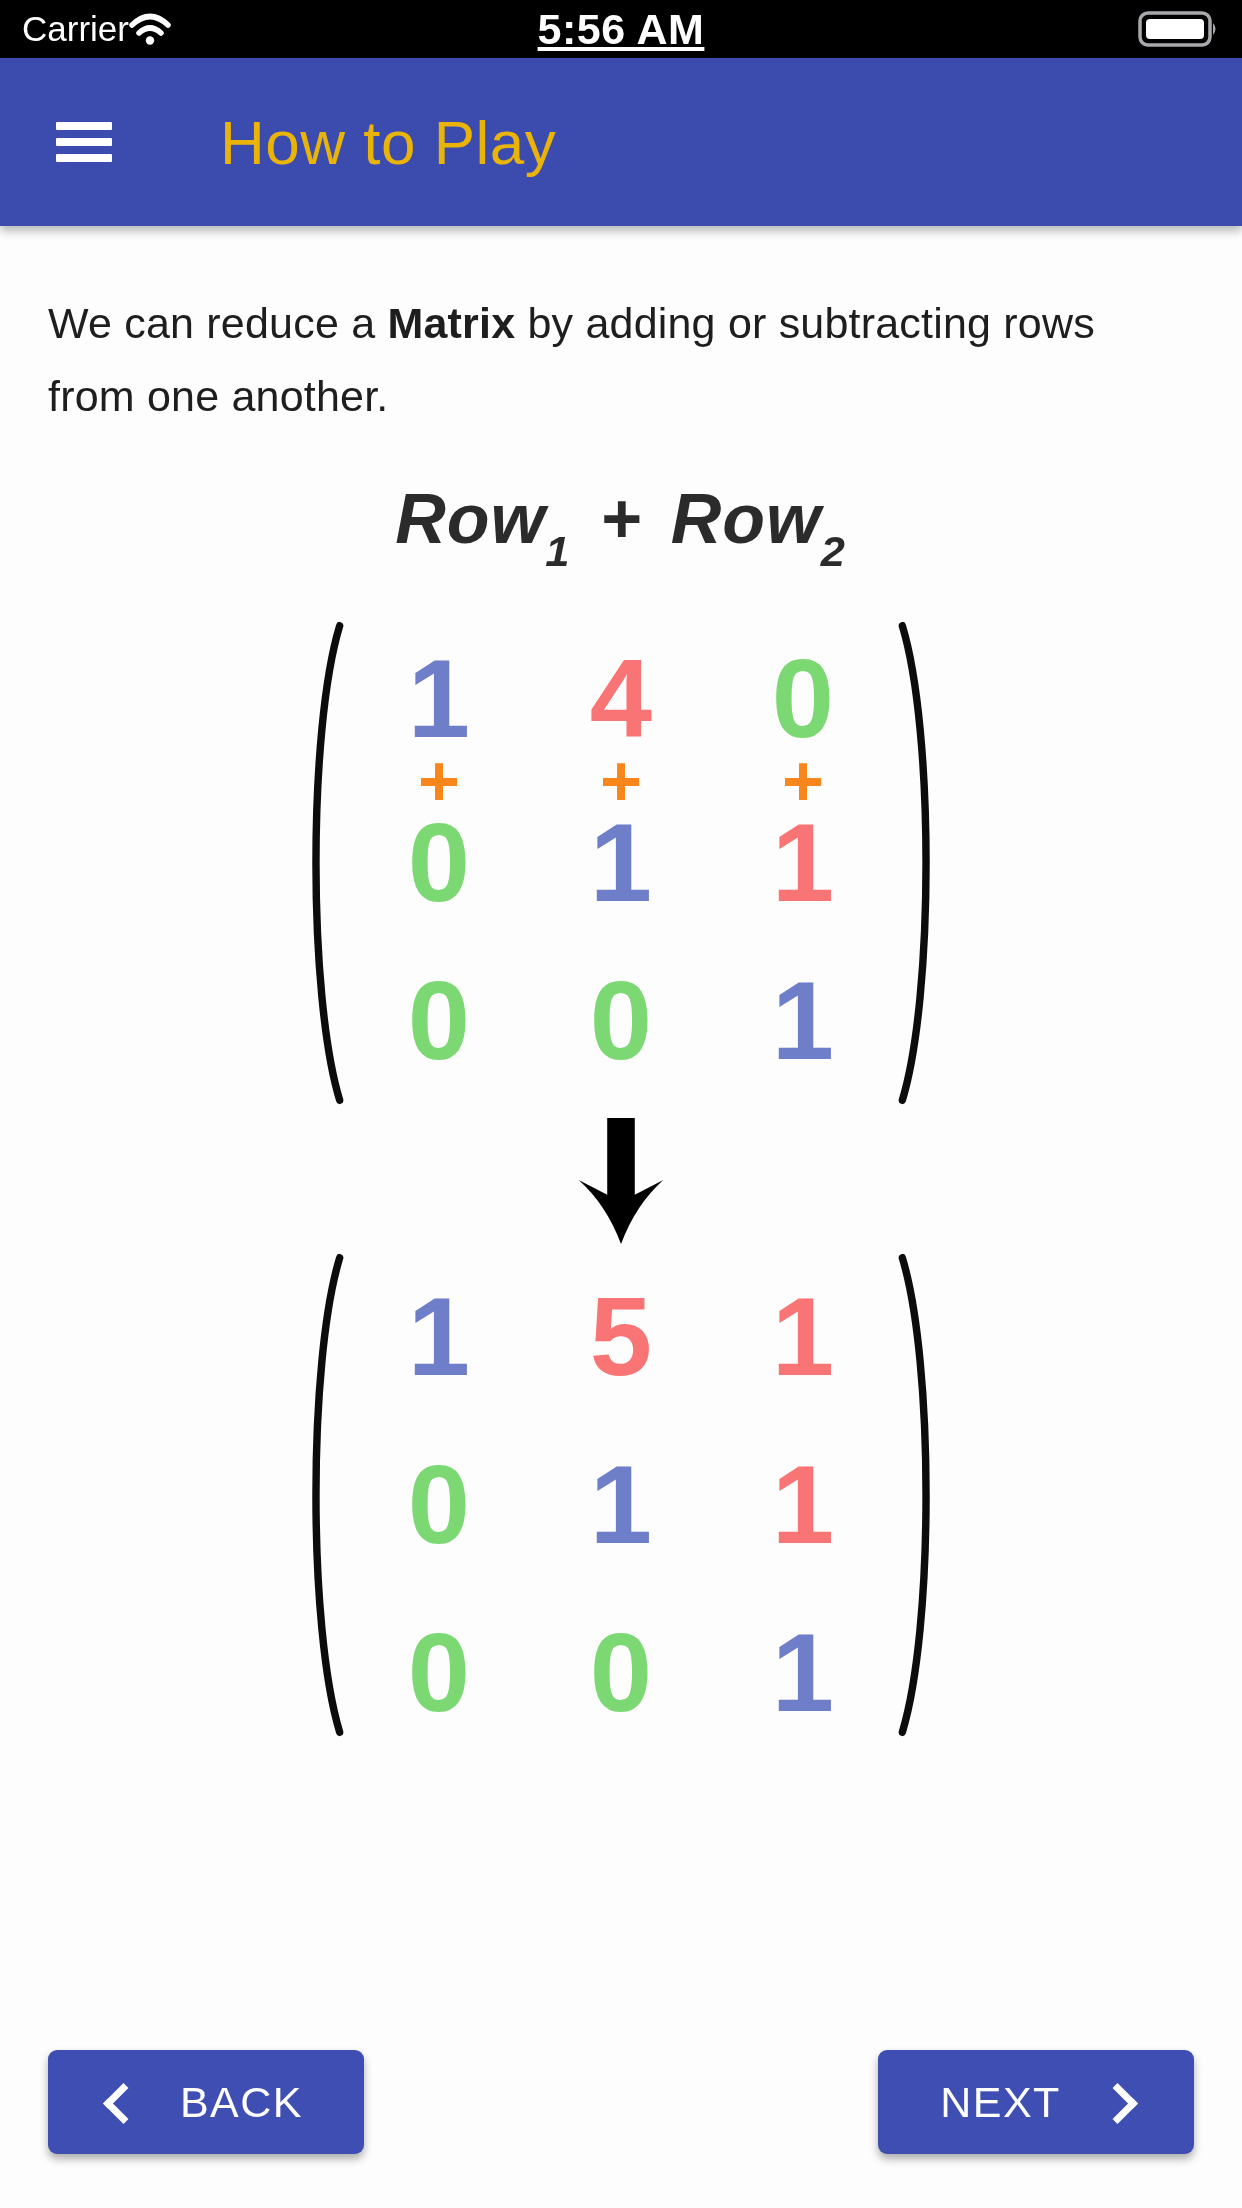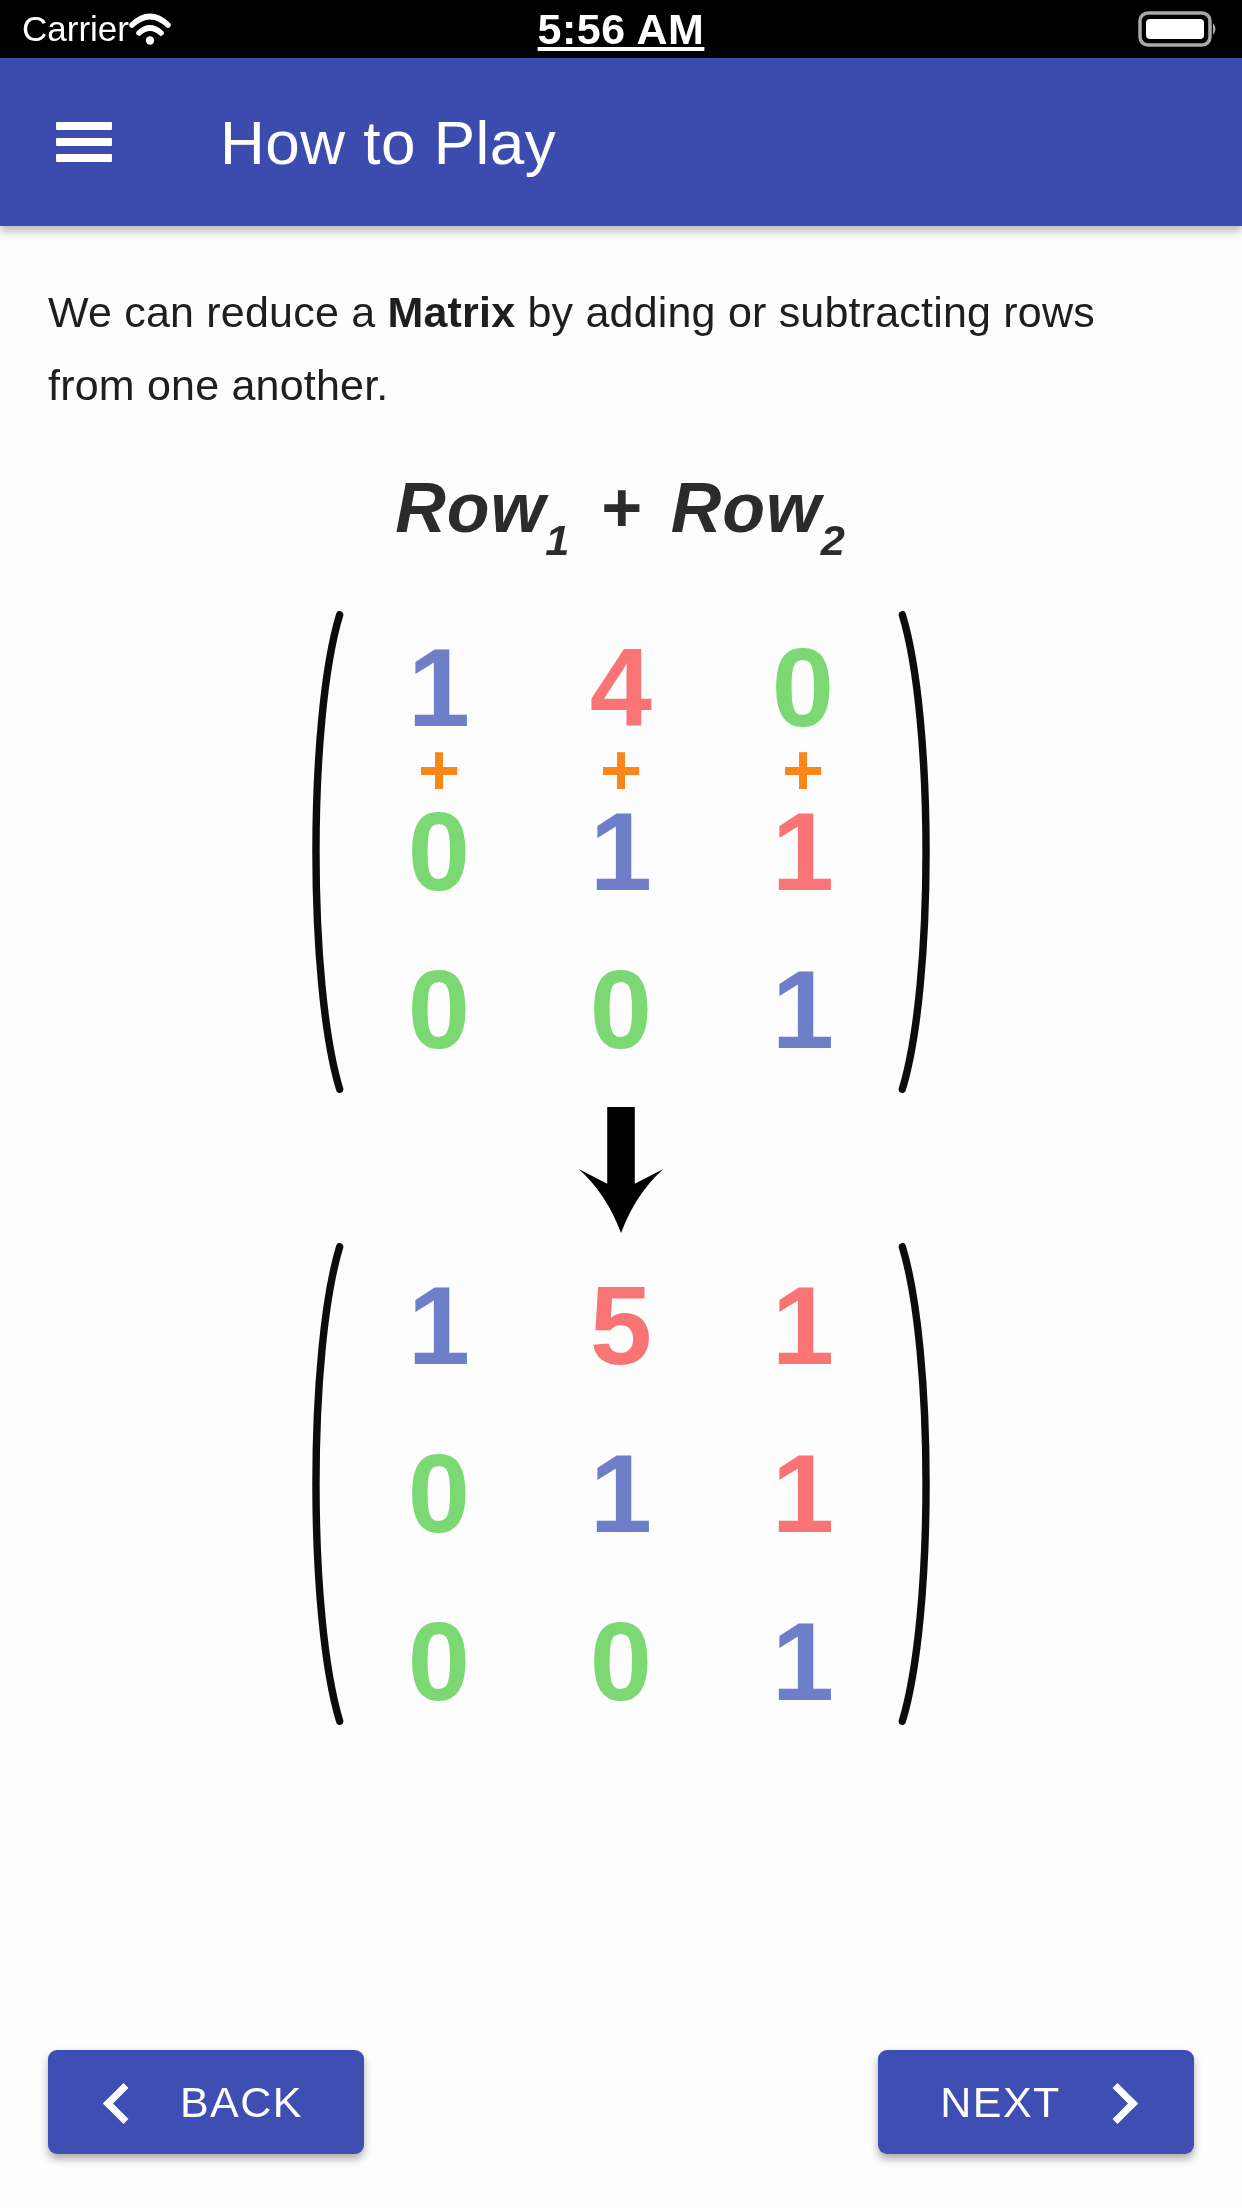--- a/index.html
+++ b/index.html
@@ -33,32 +33,32 @@
     padding:0 56px;box-sizing:border-box;
     box-shadow:0 5px 9px rgba(0,0,0,.28);
     position:relative;z-index:2;
   }
   .hamburger{
     width:56px;display:flex;flex-direction:column;gap:8px;
     background:none;border:none;padding:0;cursor:pointer;
   }
   .hamburger span{display:block;height:8px;background:#fff;border-radius:1px;}
   .header-title{
-    color:#ffffff;font-size:62px;font-weight:400;
+    color:#eab308;font-size:62px;font-weight:400;
     margin-left:108px;letter-spacing:.5px;
   }
 
   
   .para{
     margin:0 70px 0 48px;
     font-size:43px;line-height:73px;color:#1e1e1e;
     letter-spacing:.2px;
   }
   .para b{font-weight:700;}
-  .p1{padding-top:50px;}
+  .p1{padding-top:50px;margin-top:11px;}
   .p2{margin-top:42px;}
 
   
   .formula{
     margin-top:46px;text-align:center;
     font-size:70px;font-weight:700;font-style:italic;
     color:#2b2b2b;letter-spacing:1px;
   }
   .formula sub{font-size:.62em;position:relative;top:.18em;left:-.02em;}
   .formula .op{padding:0 .12em;}

